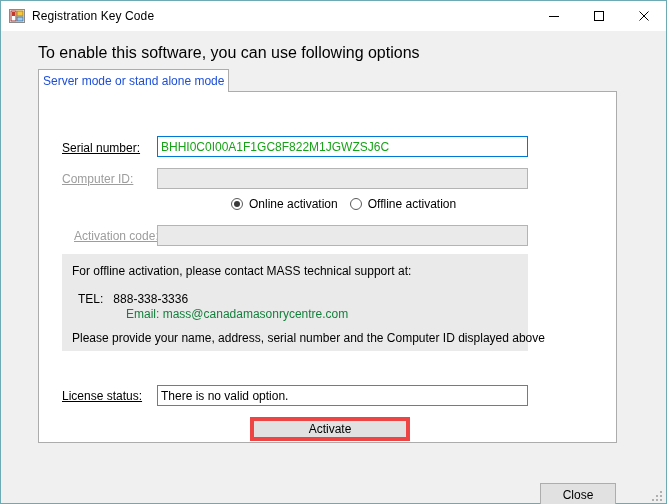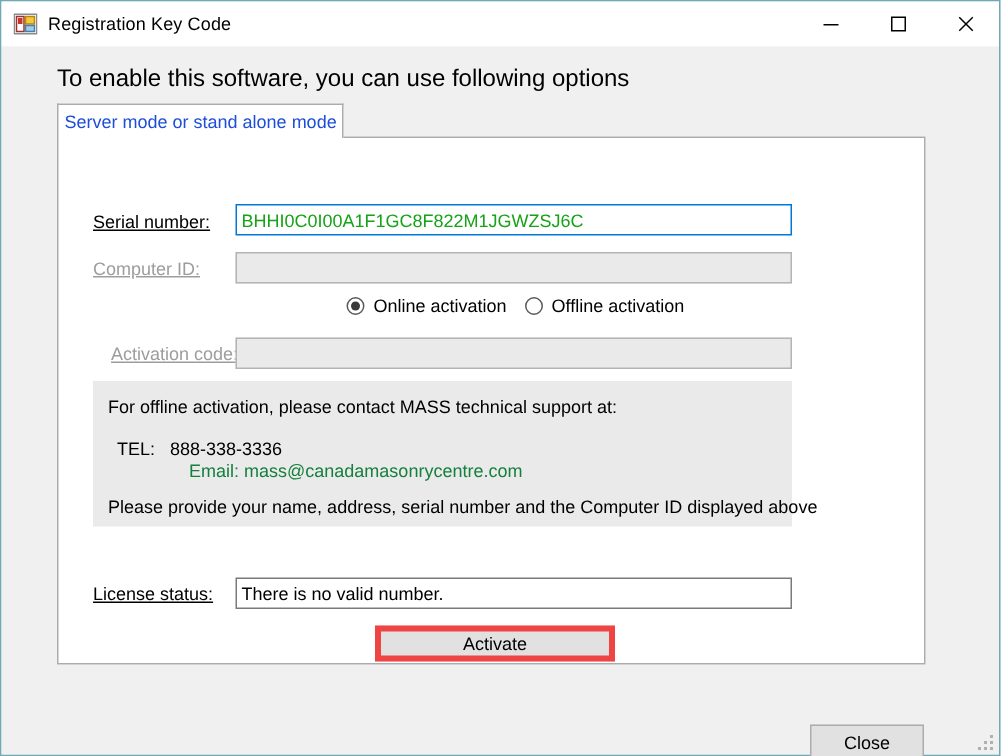--- a/index.html
+++ b/index.html
@@ -401,21 +401,21 @@
           </div>
           <div id="offline-email">
             <span>Email:</span>
             <span>mass@canadamasonrycentre.com</span>
           </div>
           <div id="offline-line4">Please provide your name, address, serial number and the Computer ID displayed above</div>
         </div>
 
 
         <div class="field-label" id="label-license-status">License status:</div>
-        <div class="textbox" id="input-license-status">There is no valid number.</div>
+        <div class="textbox" id="input-license-status">There is no valid option.</div>
 
         <button id="activate-button">Activate</button>
 
       </div>
     </div>
 
     <button id="close-button">Close</button>
 
     <span id="resize-grip">
       <svg width="12" height="12" viewBox="0 0 12 12">

